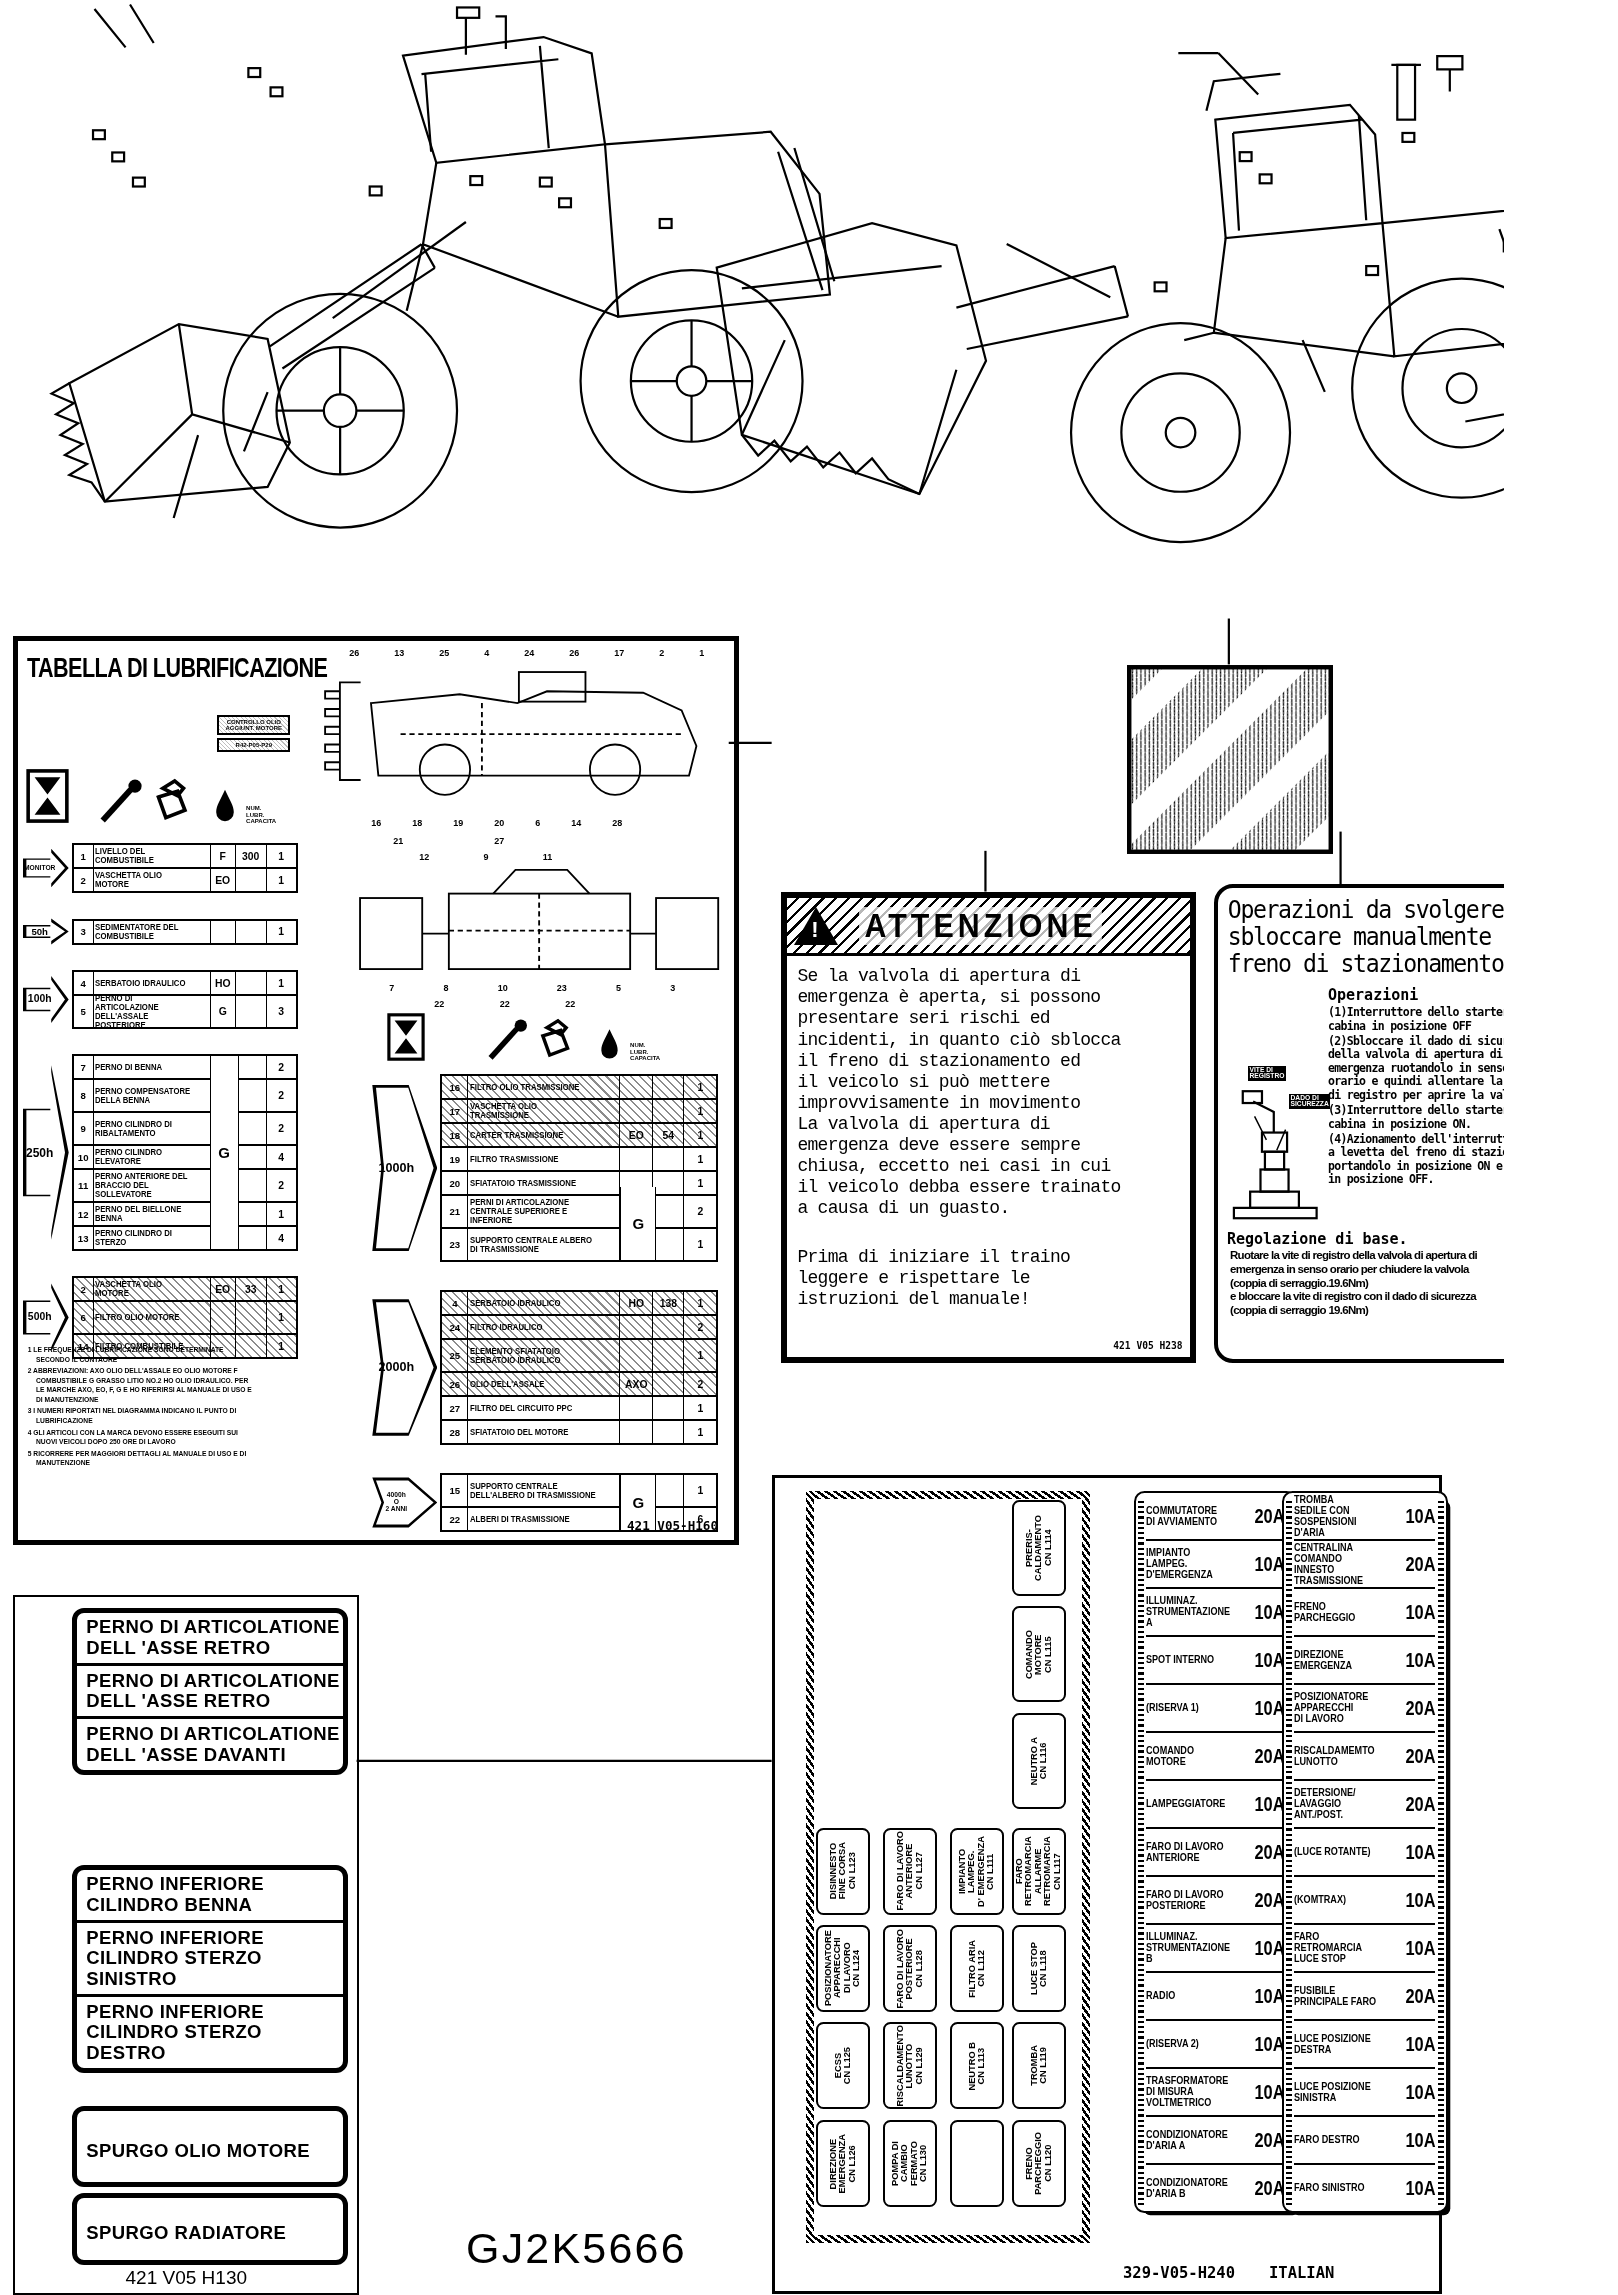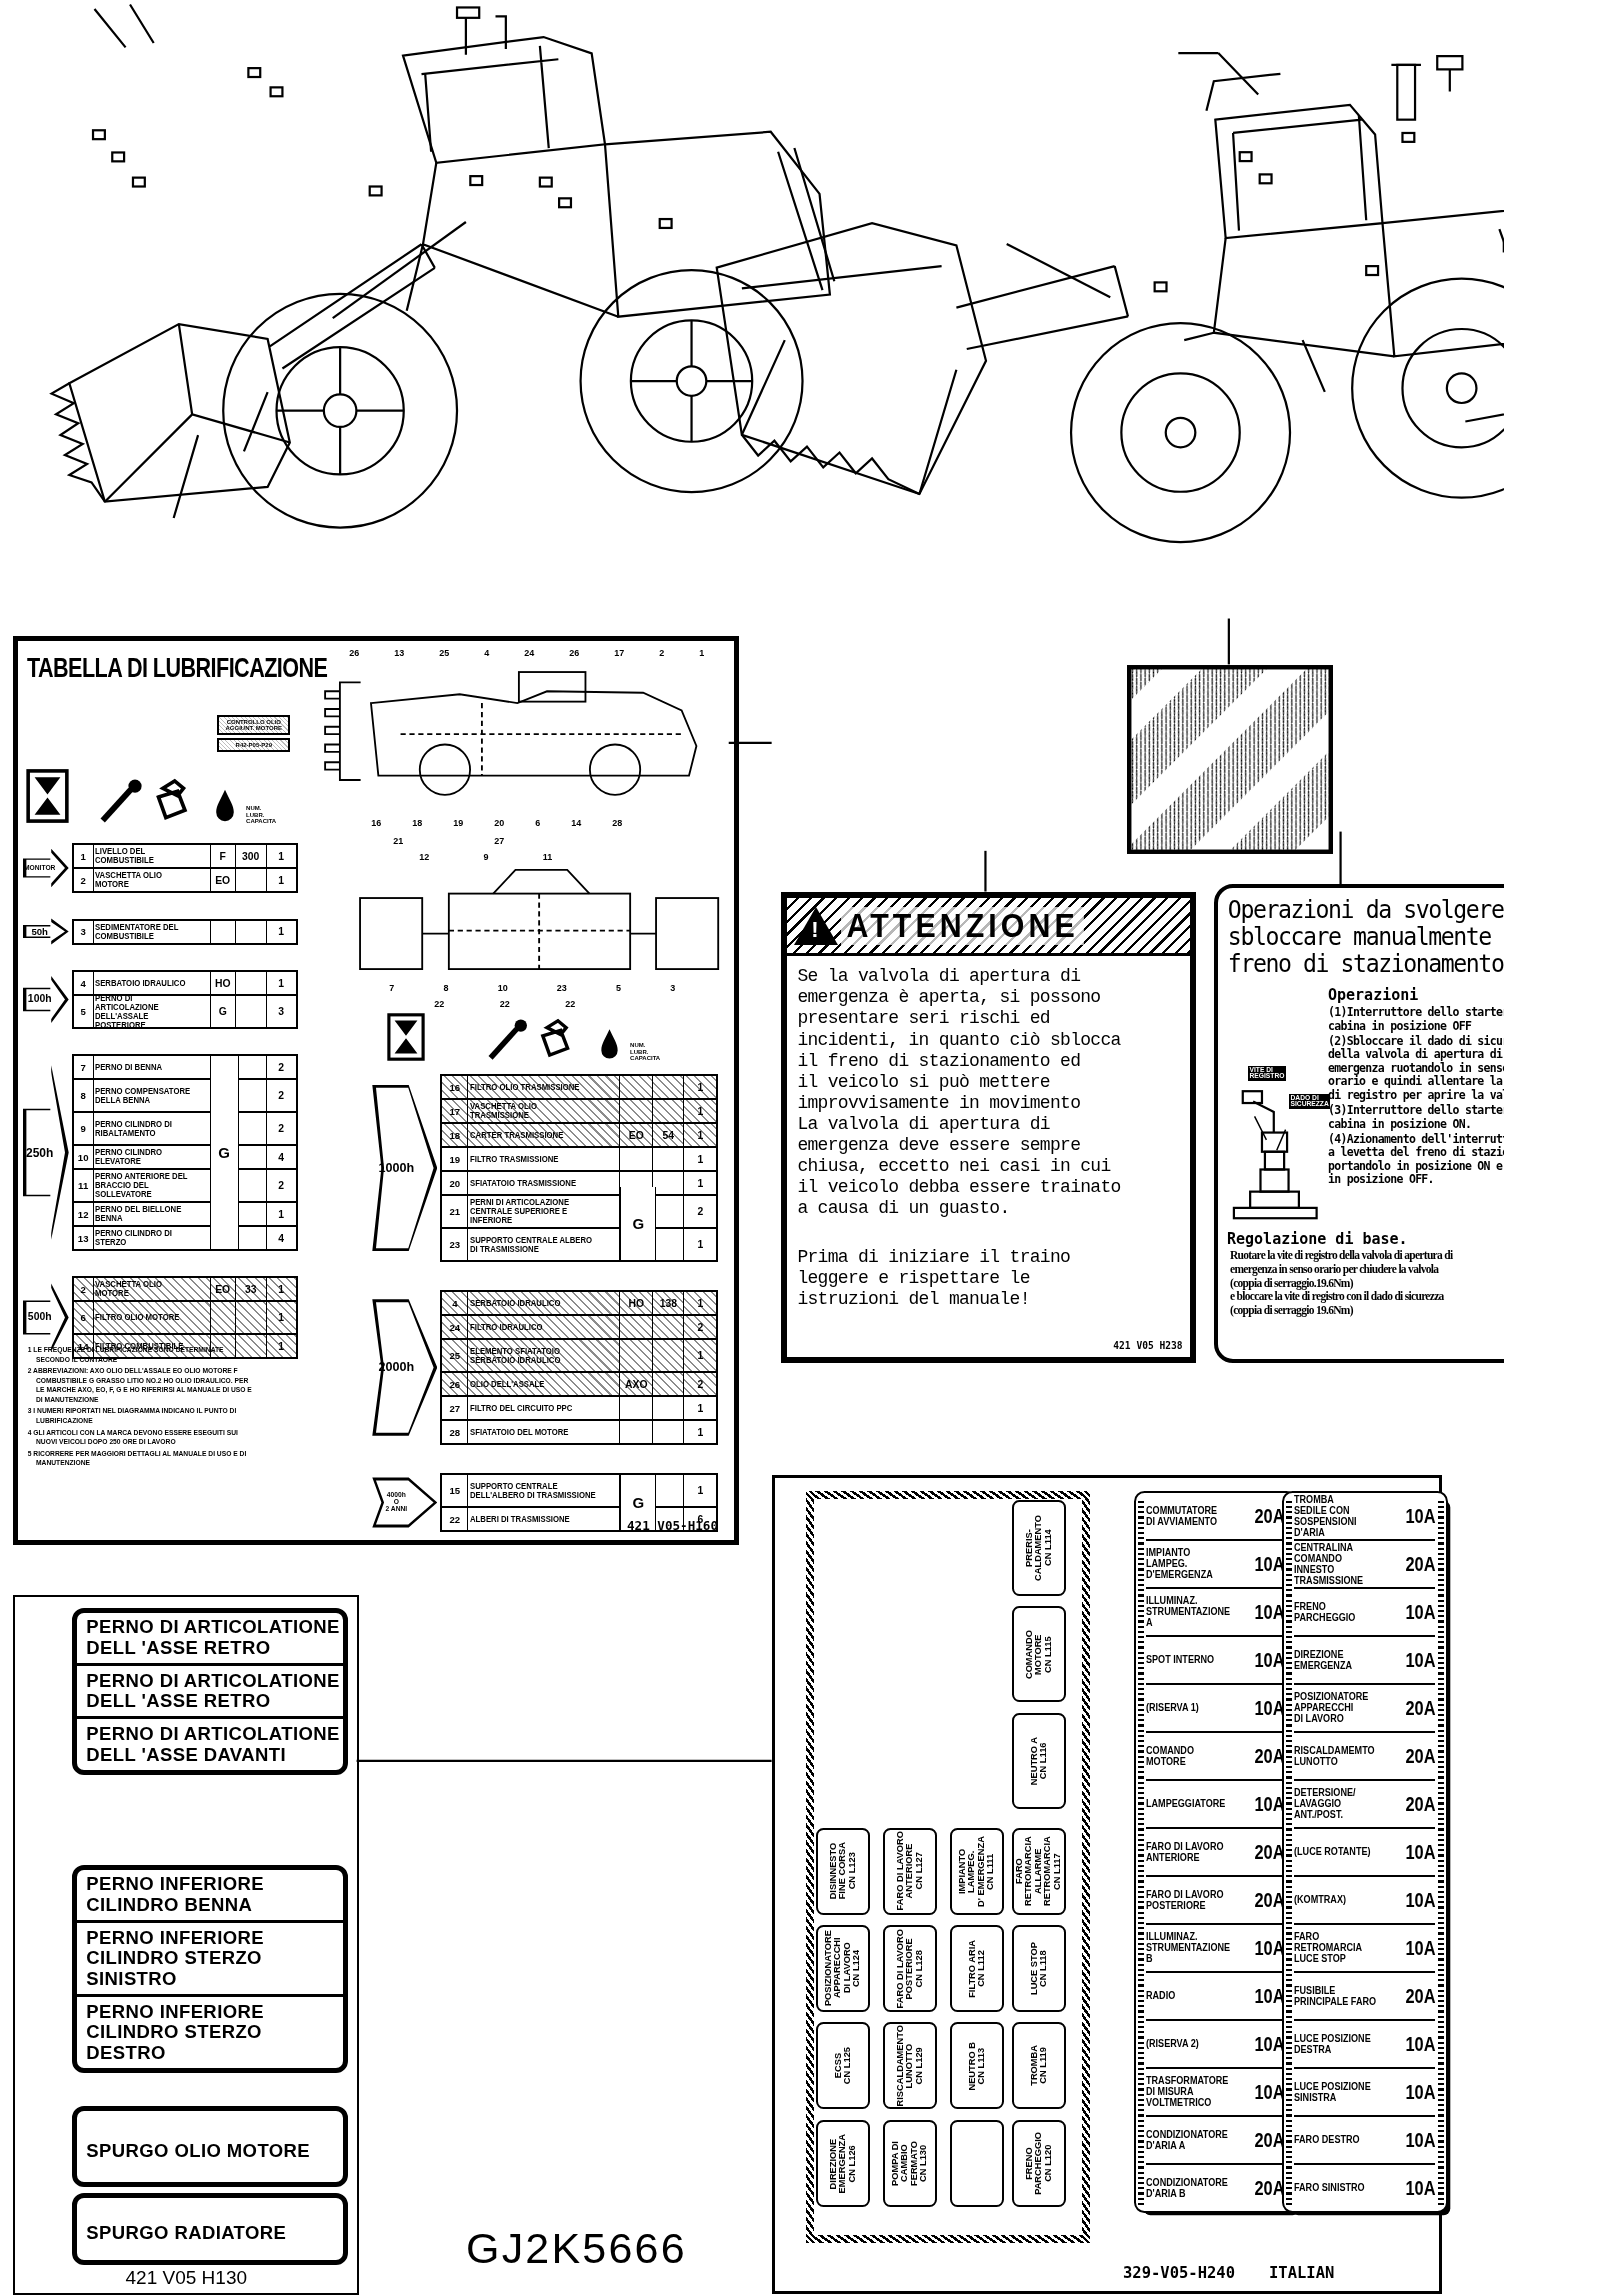--- a/index.html
+++ b/index.html
@@ -57,21 +57,21 @@
   .g-1000 .code-span{top:111px;bottom:0}
   .g-4000 .code-span{top:0;bottom:0}
   .lhdr{position:absolute;display:flex;align-items:flex-end;gap:10.4px}
   .lcap{font-size:6px;font-weight:700;line-height:1.1;white-space:pre-line}
   .notes{position:absolute;left:18px;top:704px;width:268px;font-size:7.8px;font-weight:700;line-height:1.22}
   .note{padding-left:9.6px;text-indent:-9.6px;margin-bottom:2.2px}
   .lube-code{position:absolute;right:16.3px;bottom:7.4px;font-family:"DejaVu Sans Mono",monospace;
              font-size:12.6px;font-weight:700}
   
   .att{position:absolute;left:781px;top:892px;width:403px;height:459px;border:6px solid #000;background:#fff}
-  .att-head{height:55px;display:flex;align-items:center;gap:3px;padding:0 7.4px;border-bottom:3.7px solid #000;
+  .att-head{height:55px;display:flex;align-items:center;gap:21px;padding:0 7.4px;border-bottom:3.7px solid #000;
             background:repeating-linear-gradient(135deg,#fff 0 6.7px,#000 6.7px 9px)}
   .tri{position:relative;width:0;height:0;border-left:22px solid transparent;border-right:22px solid transparent;
        border-bottom:38px solid #000;flex:none}
   .tri::after{content:"!";position:absolute;left:-5.2px;top:10.4px;color:#fff;font-size:22px;font-weight:700}
   .att-title{font-size:33px;font-weight:700;letter-spacing:4.4px;background:rgba(255,255,255,.72);padding:0 6px;
              transform:scaleX(.92);transform-origin:0 50%;white-space:nowrap}
   .att-body{padding:10.4px 9px 0 10.4px;font-family:Liberation Mono, monospace;font-size:18px;line-height:1.17;
             letter-spacing:-0.7px;white-space:pre-line}
   .att-body2{margin-top:18px}
   .att-code{position:absolute;right:7.4px;bottom:6px;font-family:"DejaVu Sans Mono",monospace;font-size:9.6px;font-weight:700}
@@ -79,21 +79,21 @@
   .ops{position:absolute;left:1214px;top:884px;width:400px;height:471px;border:4.4px solid #000;border-radius:19px;background:#fff}
   .ops-title{padding:9px 0 0 10.4px;font-family:"DejaVu Sans Mono",monospace;font-size:24.4px;line-height:1.1;
              letter-spacing:-1.5px;white-space:pre-line;transform:scaleX(.95);transform-origin:0 0}
   .ops-sub{position:absolute;left:110px;top:98px;font-size:15px;font-weight:700;font-family:"DejaVu Sans Mono",monospace}
   .ops-steps{position:absolute;left:110px;top:118px;width:281px;font-family:"DejaVu Sans Mono",monospace;
              font-size:11.5px;font-weight:700;line-height:1.18;letter-spacing:-0.7px}
   .step{white-space:pre-line;margin-bottom:1.5px}
   .ops-callout{position:absolute;font-size:6.7px;font-weight:700;white-space:pre-line;line-height:1;
                background:#000;color:#fff;padding:0.7px 1.5px}
   .ops-adjtitle{position:absolute;left:9px;top:342px;font-family:"DejaVu Sans Mono",monospace;font-size:15px;font-weight:700}
-  .ops-adjbody{position:absolute;left:12px;top:361px;width:374px;font-family:Liberation Serif, serif;
+  .ops-adjbody{position:absolute;left:12px;top:361px;width:374px;font-family:Liberation Sans, sans-serif;
                font-size:11.5px;font-weight:700;line-height:1.2;letter-spacing:-0.7px;white-space:pre-line}
   .ops-code{position:absolute;right:10.4px;bottom:6px;font-family:"DejaVu Sans Mono",monospace;font-size:9.6px;font-weight:700}
   
   .pins{position:absolute;left:13.3px;top:1595px;width:342px;height:696px;border:2.2px solid #000;background:#fff}
   .pin-group{position:absolute;left:57px;width:266px;border:5.2px solid #000;border-radius:12px;overflow:hidden;background:#fff}
   .pin-row{display:flex;align-items:center;padding:4.4px 3px 4.4px 9px;font-size:18.5px;font-weight:700;
            line-height:1.12;white-space:pre-line;letter-spacing:0.4px}
   .pin-row + .pin-row{border-top:3.7px solid #000}
   .pg1{top:11px}.pg2{top:268px}
   .pg3{top:509px;height:71px}.pg4{top:596px;height:62px}

